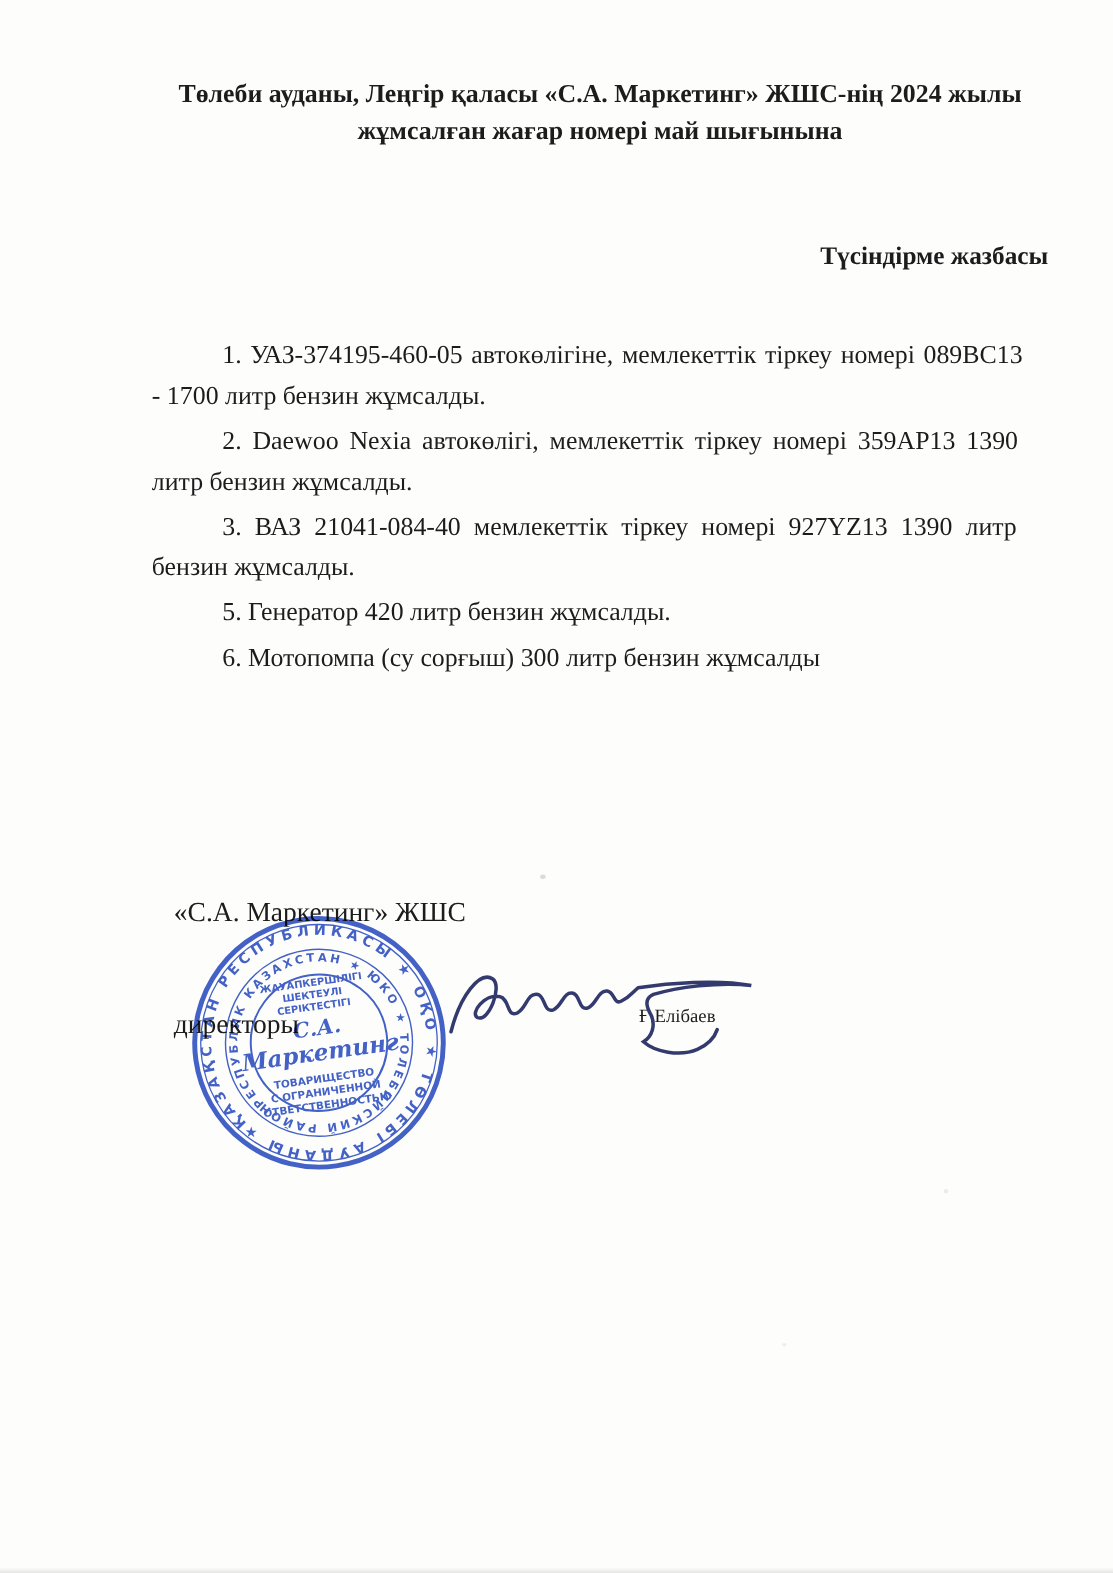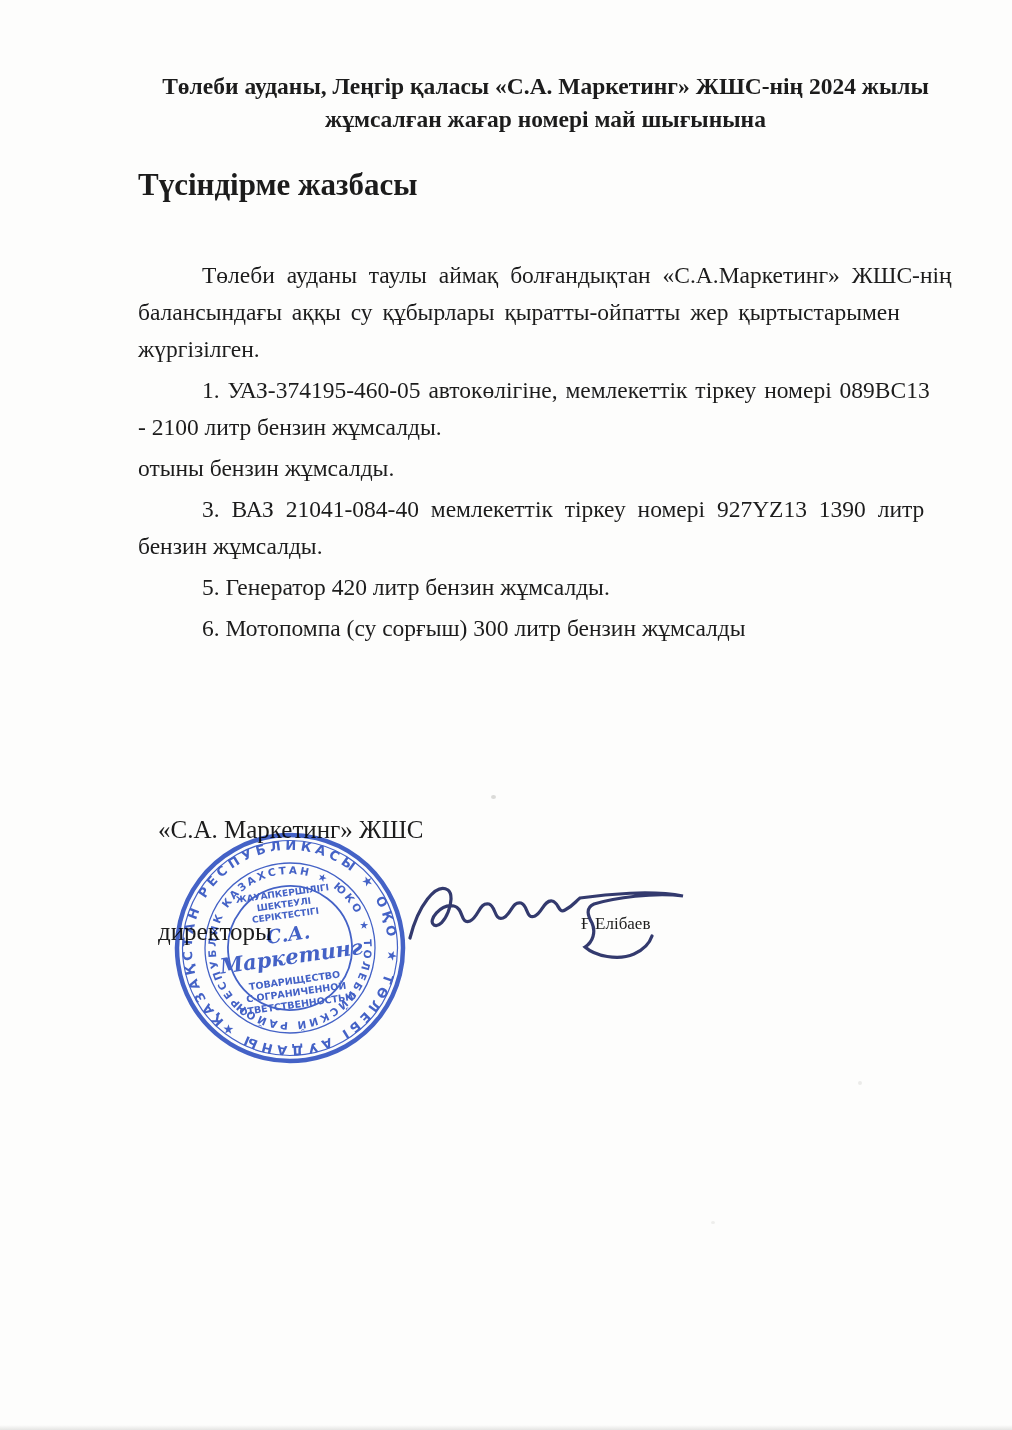--- a/index.html
+++ b/index.html
@@ -10,22 +10,22 @@
     overflow:hidden;
     font-family:"Liberation Serif", serif;
     color:#1c1c1c;
   }
   .content{position:absolute;left:138px;top:70px;width:815px;}
   .title{
     font-size:23.5px;font-weight:bold;text-align:center;
     line-height:33px;margin:0;
   }
   .subtitle{
-    font-size:31px;font-weight:bold;text-align:left;
-    line-height:33px;margin:32px 0 0 0;
+    font-size:23px;font-weight:bold;text-align:right;
+    line-height:33px;margin:80px 0 0 0;
   }
   .body-text{margin-top:56px;}
   .para{margin:0 0 4px 0;font-size:23.5px;line-height:37px;}
   .ln{display:block;white-space:nowrap;}
   .ind{text-indent:64px;}
   .ws6{word-spacing:6px;}
   .ws4{word-spacing:4px;}
   .ws2{word-spacing:2px;}
   
   .sig-org{position:absolute;left:158px;top:816px;font-size:25px;}
@@ -61,33 +61,29 @@
 
   <div class="content">
     <h1 class="title">
       <span class="ln">Төлеби ауданы, Леңгір қаласы «С.А. Маркетинг» ЖШС-нің 2024 жылы</span>
       <span class="ln">жұмсалған жағар номері май шығынына</span>
     </h1>
 
     <h2 class="subtitle">Түсіндірме жазбасы</h2>
 
     <div class="body-text">
+
       <p class="para">
-        <span class="ln ind ws6">Төлеби ауданы таулы аймақ болғандықтан «С.А.Маркетинг» ЖШС-нің</span>
-        <span class="ln ws4">балансындағы аққы су құбырлары қыратты-ойпатты жер қыртыстарымен</span>
-        <span class="ln">жүргізілген.</span>
+        <span class="ln ind ws2">1. УАЗ-374195-460-05 автокөлігіне, мемлекеттік тіркеу номері 089ВС13</span>
+        <span class="ln">- 1700 литр бензин жұмсалды.</span>
       </p>
 
       <p class="para">
-        <span class="ln ind ws2">1. УАЗ-374195-460-05 автокөлігіне, мемлекеттік тіркеу номері 089ВС13</span>
-        <span class="ln">- 2100 литр бензин жұмсалды.</span>
-      </p>
-
-      <p class="para">
-        <span class="ln">отыны бензин жұмсалды.</span>
+        <span class="ln ind ws4">2. Daewoo Nexia автокөлігі, мемлекеттік тіркеу номері 359АР13 1390</span>
+        <span class="ln">литр бензин жұмсалды.</span>
       </p>
 
       <p class="para">
         <span class="ln ind ws6">3. ВАЗ 21041-084-40 мемлекеттік тіркеу номері 927YZ13 1390 литр</span>
         <span class="ln">бензин жұмсалды.</span>
       </p>
 
 
       <p class="para">
         <span class="ln ind">5. Генератор 420 литр бензин жұмсалды.</span>

